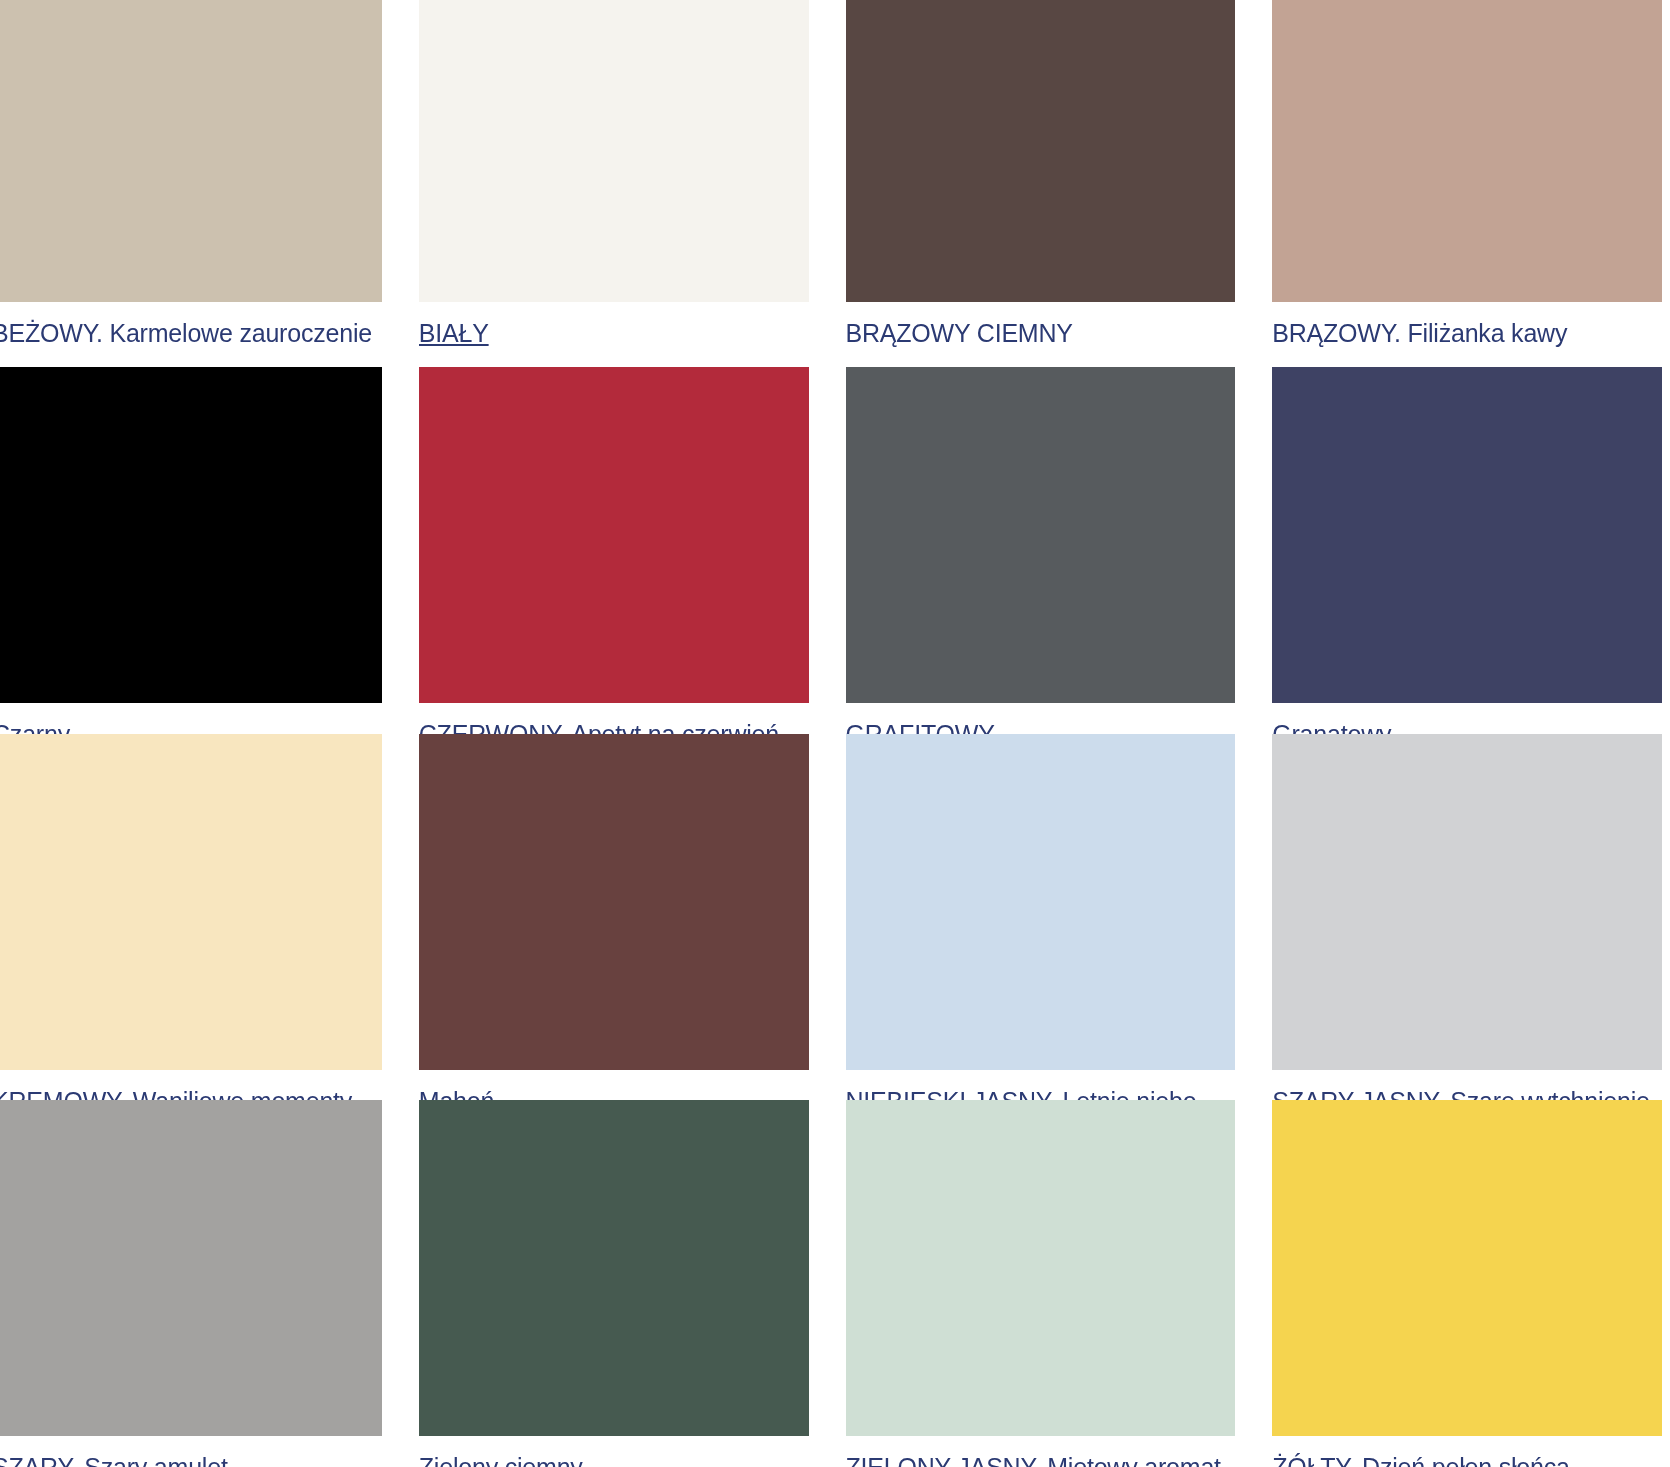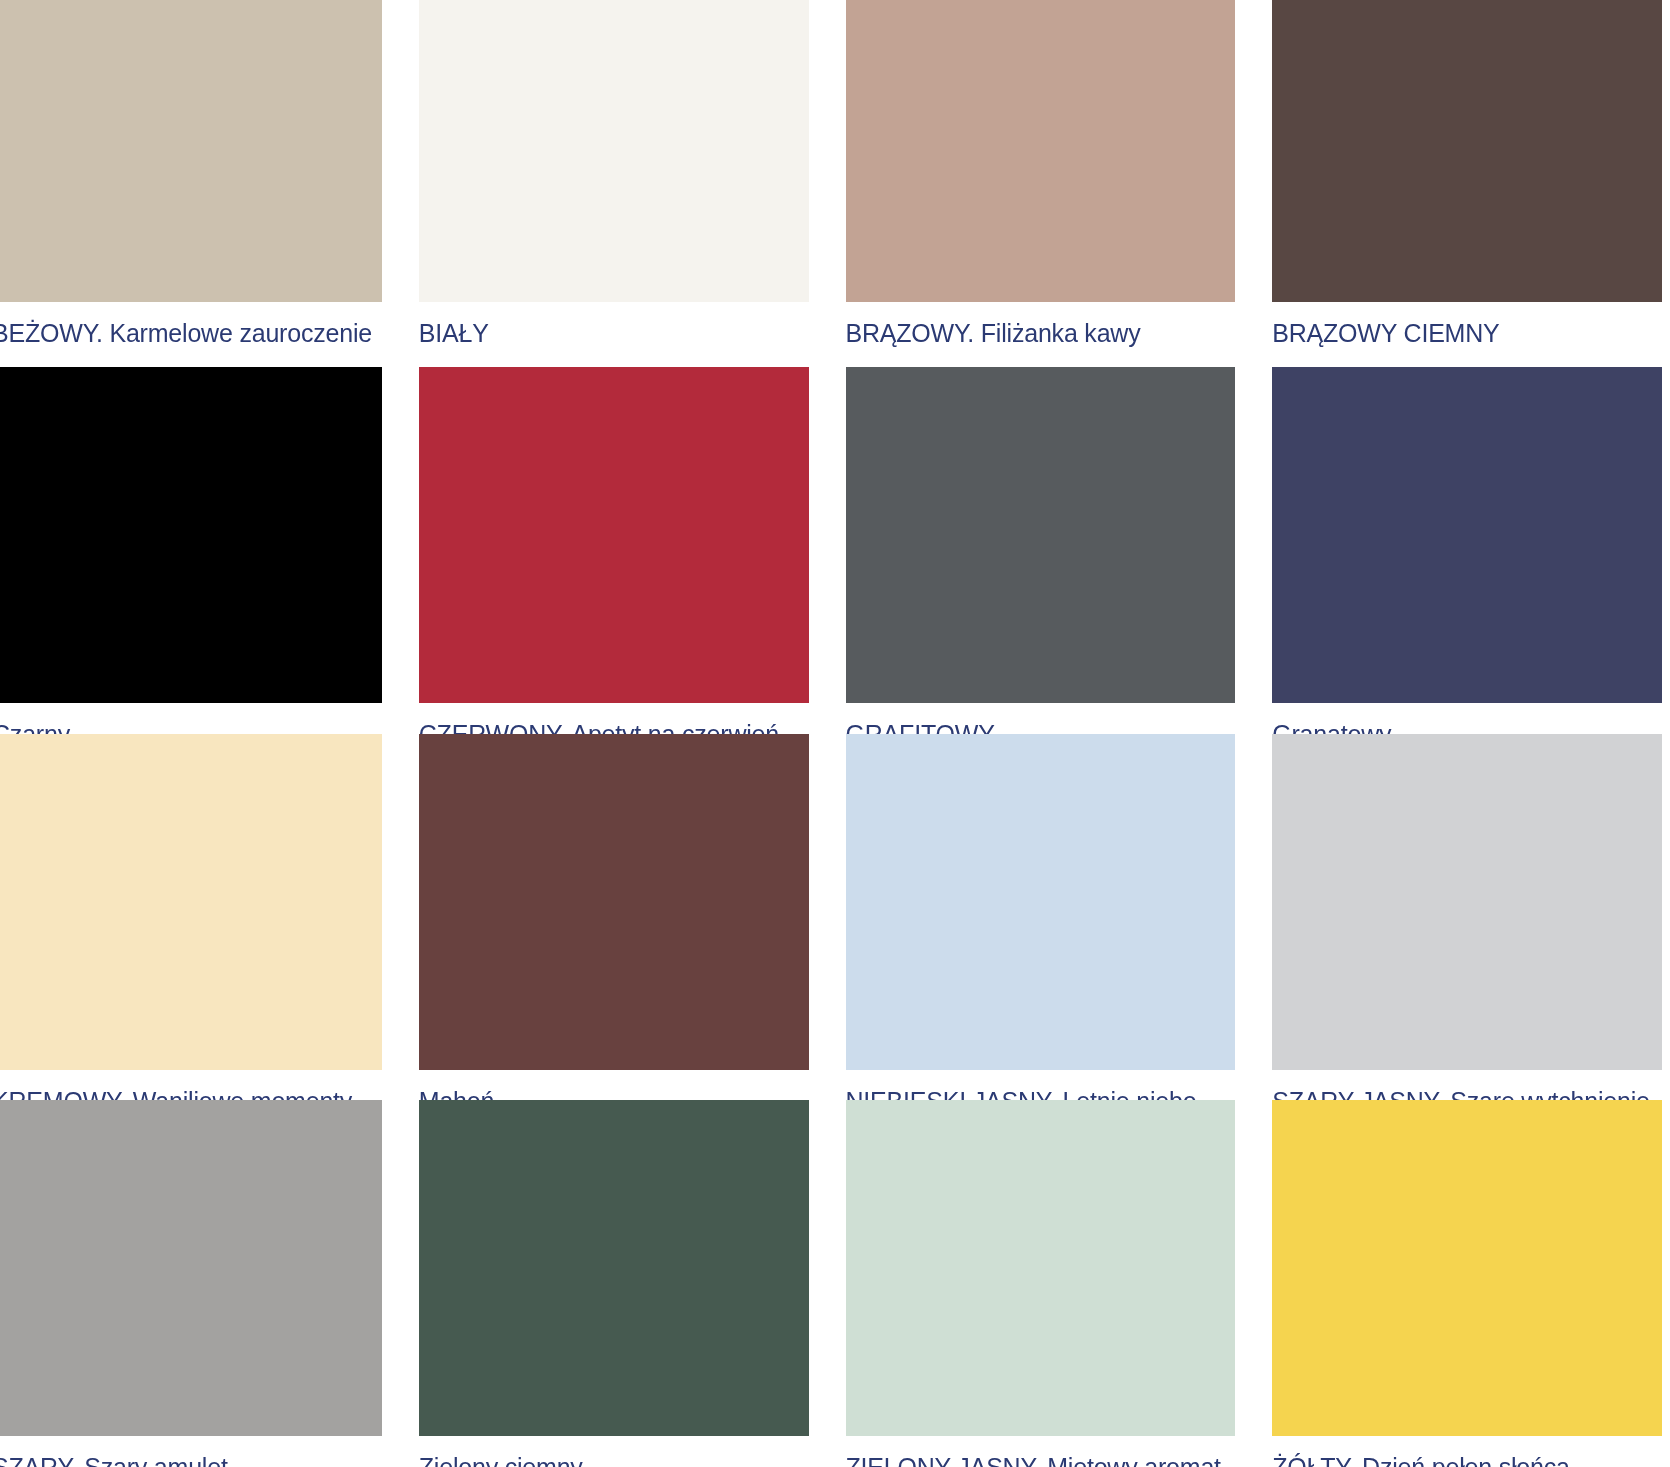--- a/index.html
+++ b/index.html
@@ -58,31 +58,31 @@
 
 <div id="palette-grid">
 
   <div class="swatch-cell row-1">
     <div class="swatch-chip" style="background-color: rgb(204, 193, 175);"></div>
     <div class="swatch-label" style="color: rgb(43, 58, 115);">BEŻOWY. Karmelowe zauroczenie</div>
   </div>
 
   <div class="swatch-cell row-1">
     <div class="swatch-chip" style="background-color: rgb(245, 243, 238);"></div>
-    <div class="swatch-label" style="color: rgb(43, 58, 115);">BIAŁY</div>
+    <div class="swatch-label" style="color: rgb(43, 58, 115); text-decoration: underline;">BIAŁY</div>
+  </div>
+
+  <div class="swatch-cell row-1">
+    <div class="swatch-chip" style="background-color: rgb(88, 71, 67);"></div>
+    <div class="swatch-label" style="color: rgb(43, 58, 115);">BRĄZOWY CIEMNY</div>
   </div>
 
   <div class="swatch-cell row-1">
     <div class="swatch-chip" style="background-color: rgb(194, 163, 148);"></div>
     <div class="swatch-label" style="color: rgb(43, 58, 115);">BRĄZOWY. Filiżanka kawy</div>
-  </div>
-
-  <div class="swatch-cell row-1">
-    <div class="swatch-chip" style="background-color: rgb(88, 71, 67);"></div>
-    <div class="swatch-label" style="color: rgb(43, 58, 115);">BRĄZOWY CIEMNY</div>
   </div>
 
   <div class="swatch-cell row-2">
     <div class="swatch-chip" style="background-color: rgb(0, 0, 0);"></div>
     <div class="swatch-label" style="color: rgb(43, 58, 115);">Czarny</div>
   </div>
 
   <div class="swatch-cell row-2">
     <div class="swatch-chip" style="background-color: rgb(179, 42, 59);"></div>
     <div class="swatch-label" style="color: rgb(43, 58, 115);">CZERWONY. Apetyt na czerwień</div>

